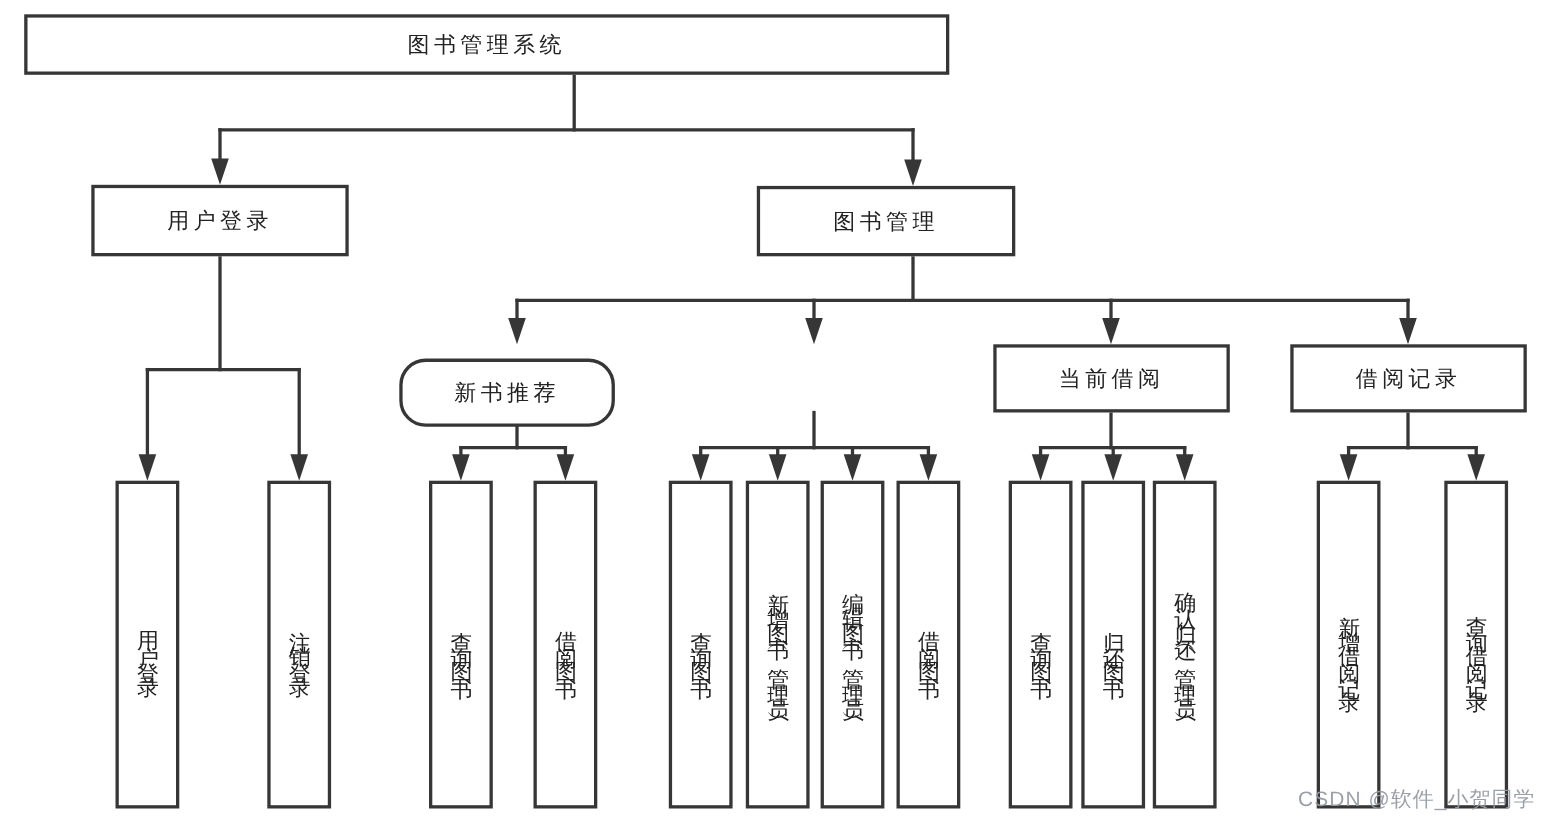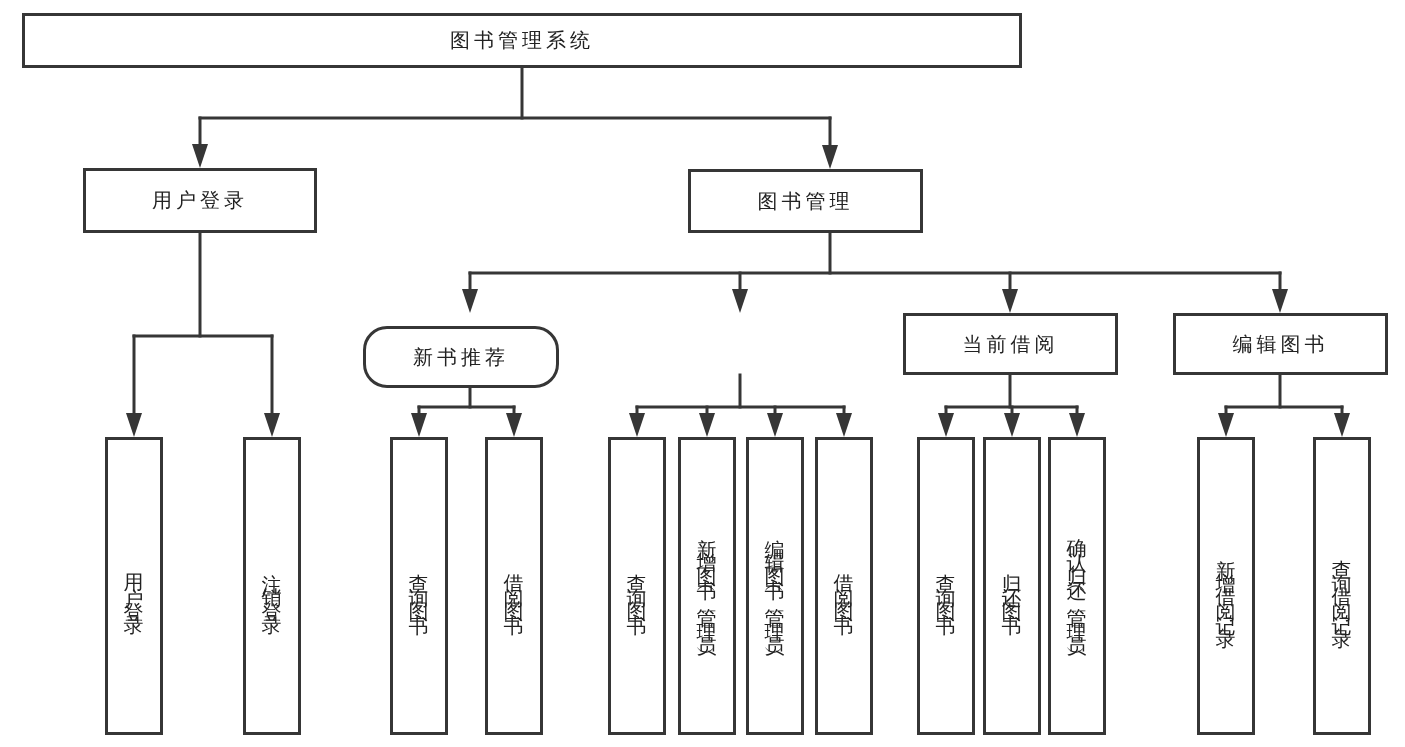--- a/index.html
+++ b/index.html
@@ -147,28 +147,28 @@
     <g>
       <line x1="1280" y1="375" x2="1280" y2="407"></line>
       <line x1="1226" y1="407" x2="1342" y2="407"></line>
       <line x1="1226" y1="407" x2="1226" y2="415"></line>
       <polygon points="1218,413 1234,413 1226,437"></polygon>
       <line x1="1342" y1="407" x2="1342" y2="415"></line>
       <polygon points="1334,413 1350,413 1342,437"></polygon>
     </g>
   </svg>
 
-  <div class="hbox" style="left:22px; top:13px; width:1000px; height:55px;">图书管理系统</div>
+  <div class="hbox" style="left:22px; top:13px; width:841px; height:55px;">图书管理系统</div>
 
   <div class="hbox" style="left:83px; top:168px; width:234px; height:65px;">用户登录</div>
   <div class="hbox" style="left:688px; top:169px; width:235px; height:64px;">图书管理</div>
 
   <div class="hbox" style="left:363px; top:326px; width:196px; height:62px;border-radius:24px;">新书推荐</div>
   <div class="hbox" style="left:903px; top:313px; width:215px; height:62px;">当前借阅</div>
-  <div class="hbox" style="left:1173px; top:313px; width:215px; height:62px;">编辑图书</div>
+  <div class="hbox" style="left:1173px; top:313px; width:215px; height:62px;">借阅记录</div>
 
   <div class="leaf" style="left:105px; top:437px;">
     <span class="vtext">用户登录</span>
   </div>
   <div class="leaf" style="left:243px; top:437px;">
     <span class="vtext">注销登录</span>
   </div>
 
   <div class="leaf" style="left:390px; top:437px;">
     <span class="vtext">查询图书</span>
@@ -200,14 +200,15 @@
     <span class="vtext">确认归还（管理员）</span>
   </div>
 
   <div class="leaf" style="left:1197px; top:437px;">
     <span class="vtext">新增借阅记录</span>
   </div>
   <div class="leaf" style="left:1313px; top:437px;">
     <span class="vtext">查询借阅记录</span>
   </div>
 
+  <div class="watermark">CSDN @软件_小贺同学</div>
 
 </div>
 
 </body></html>

